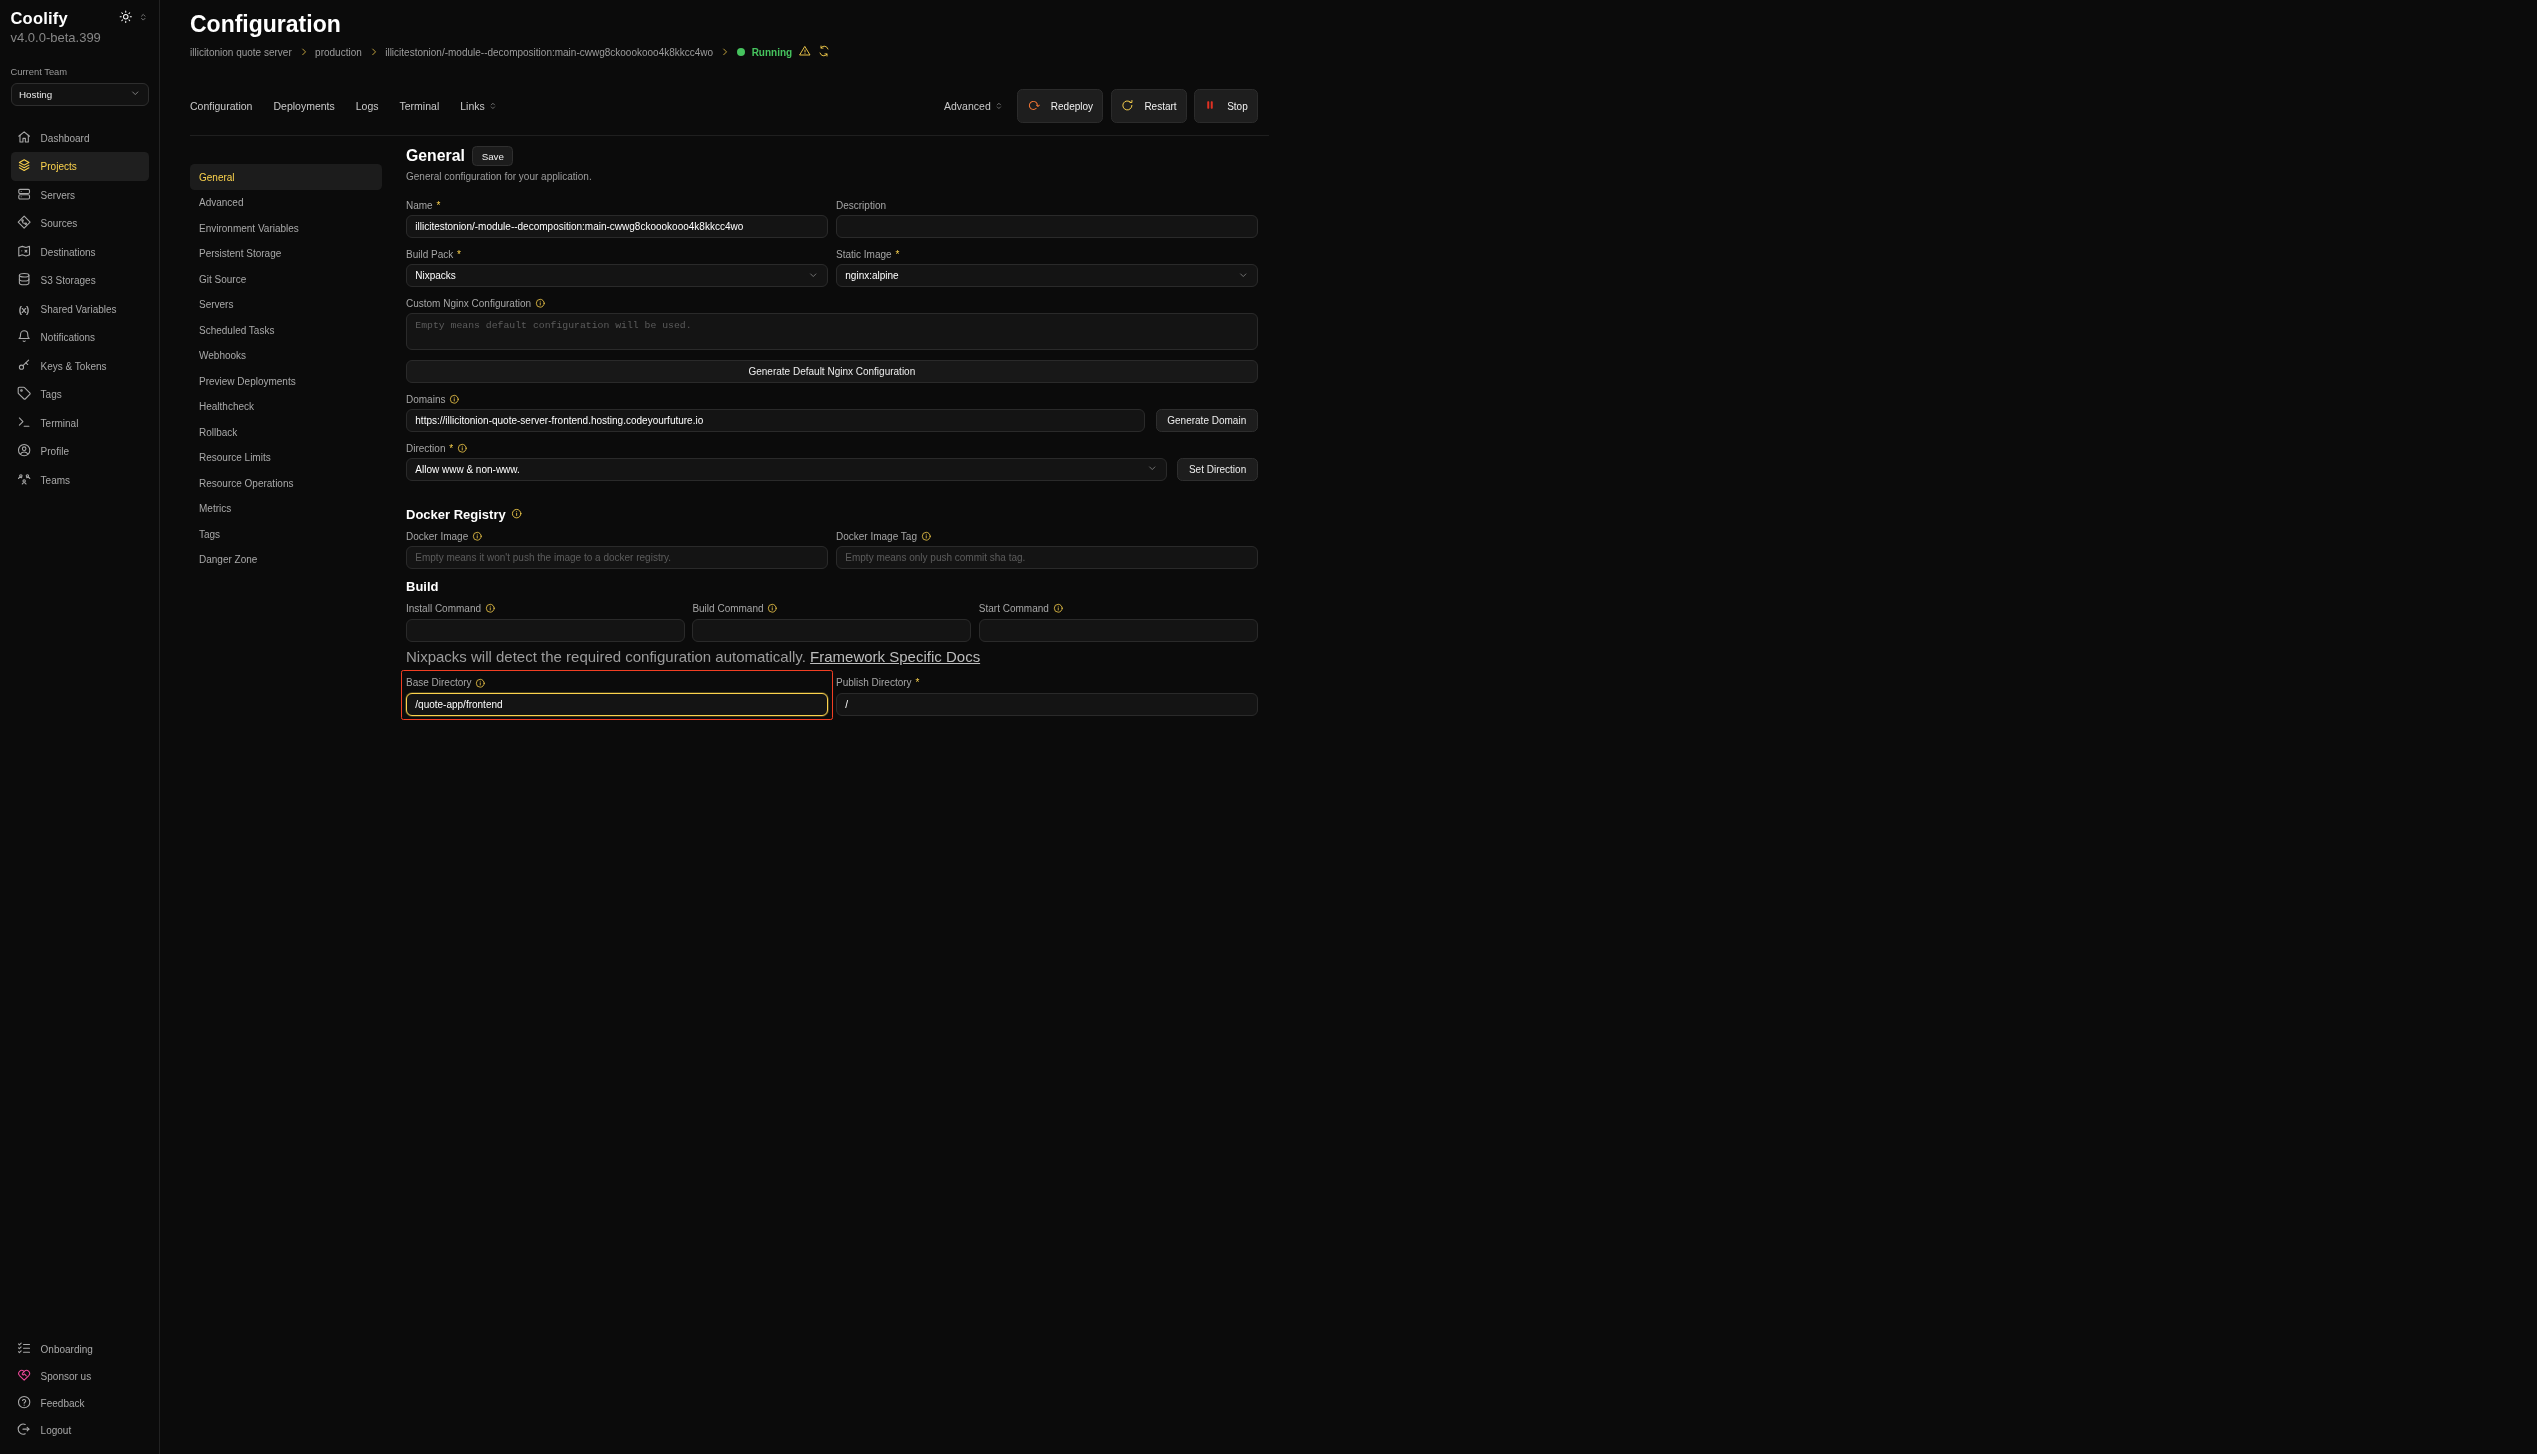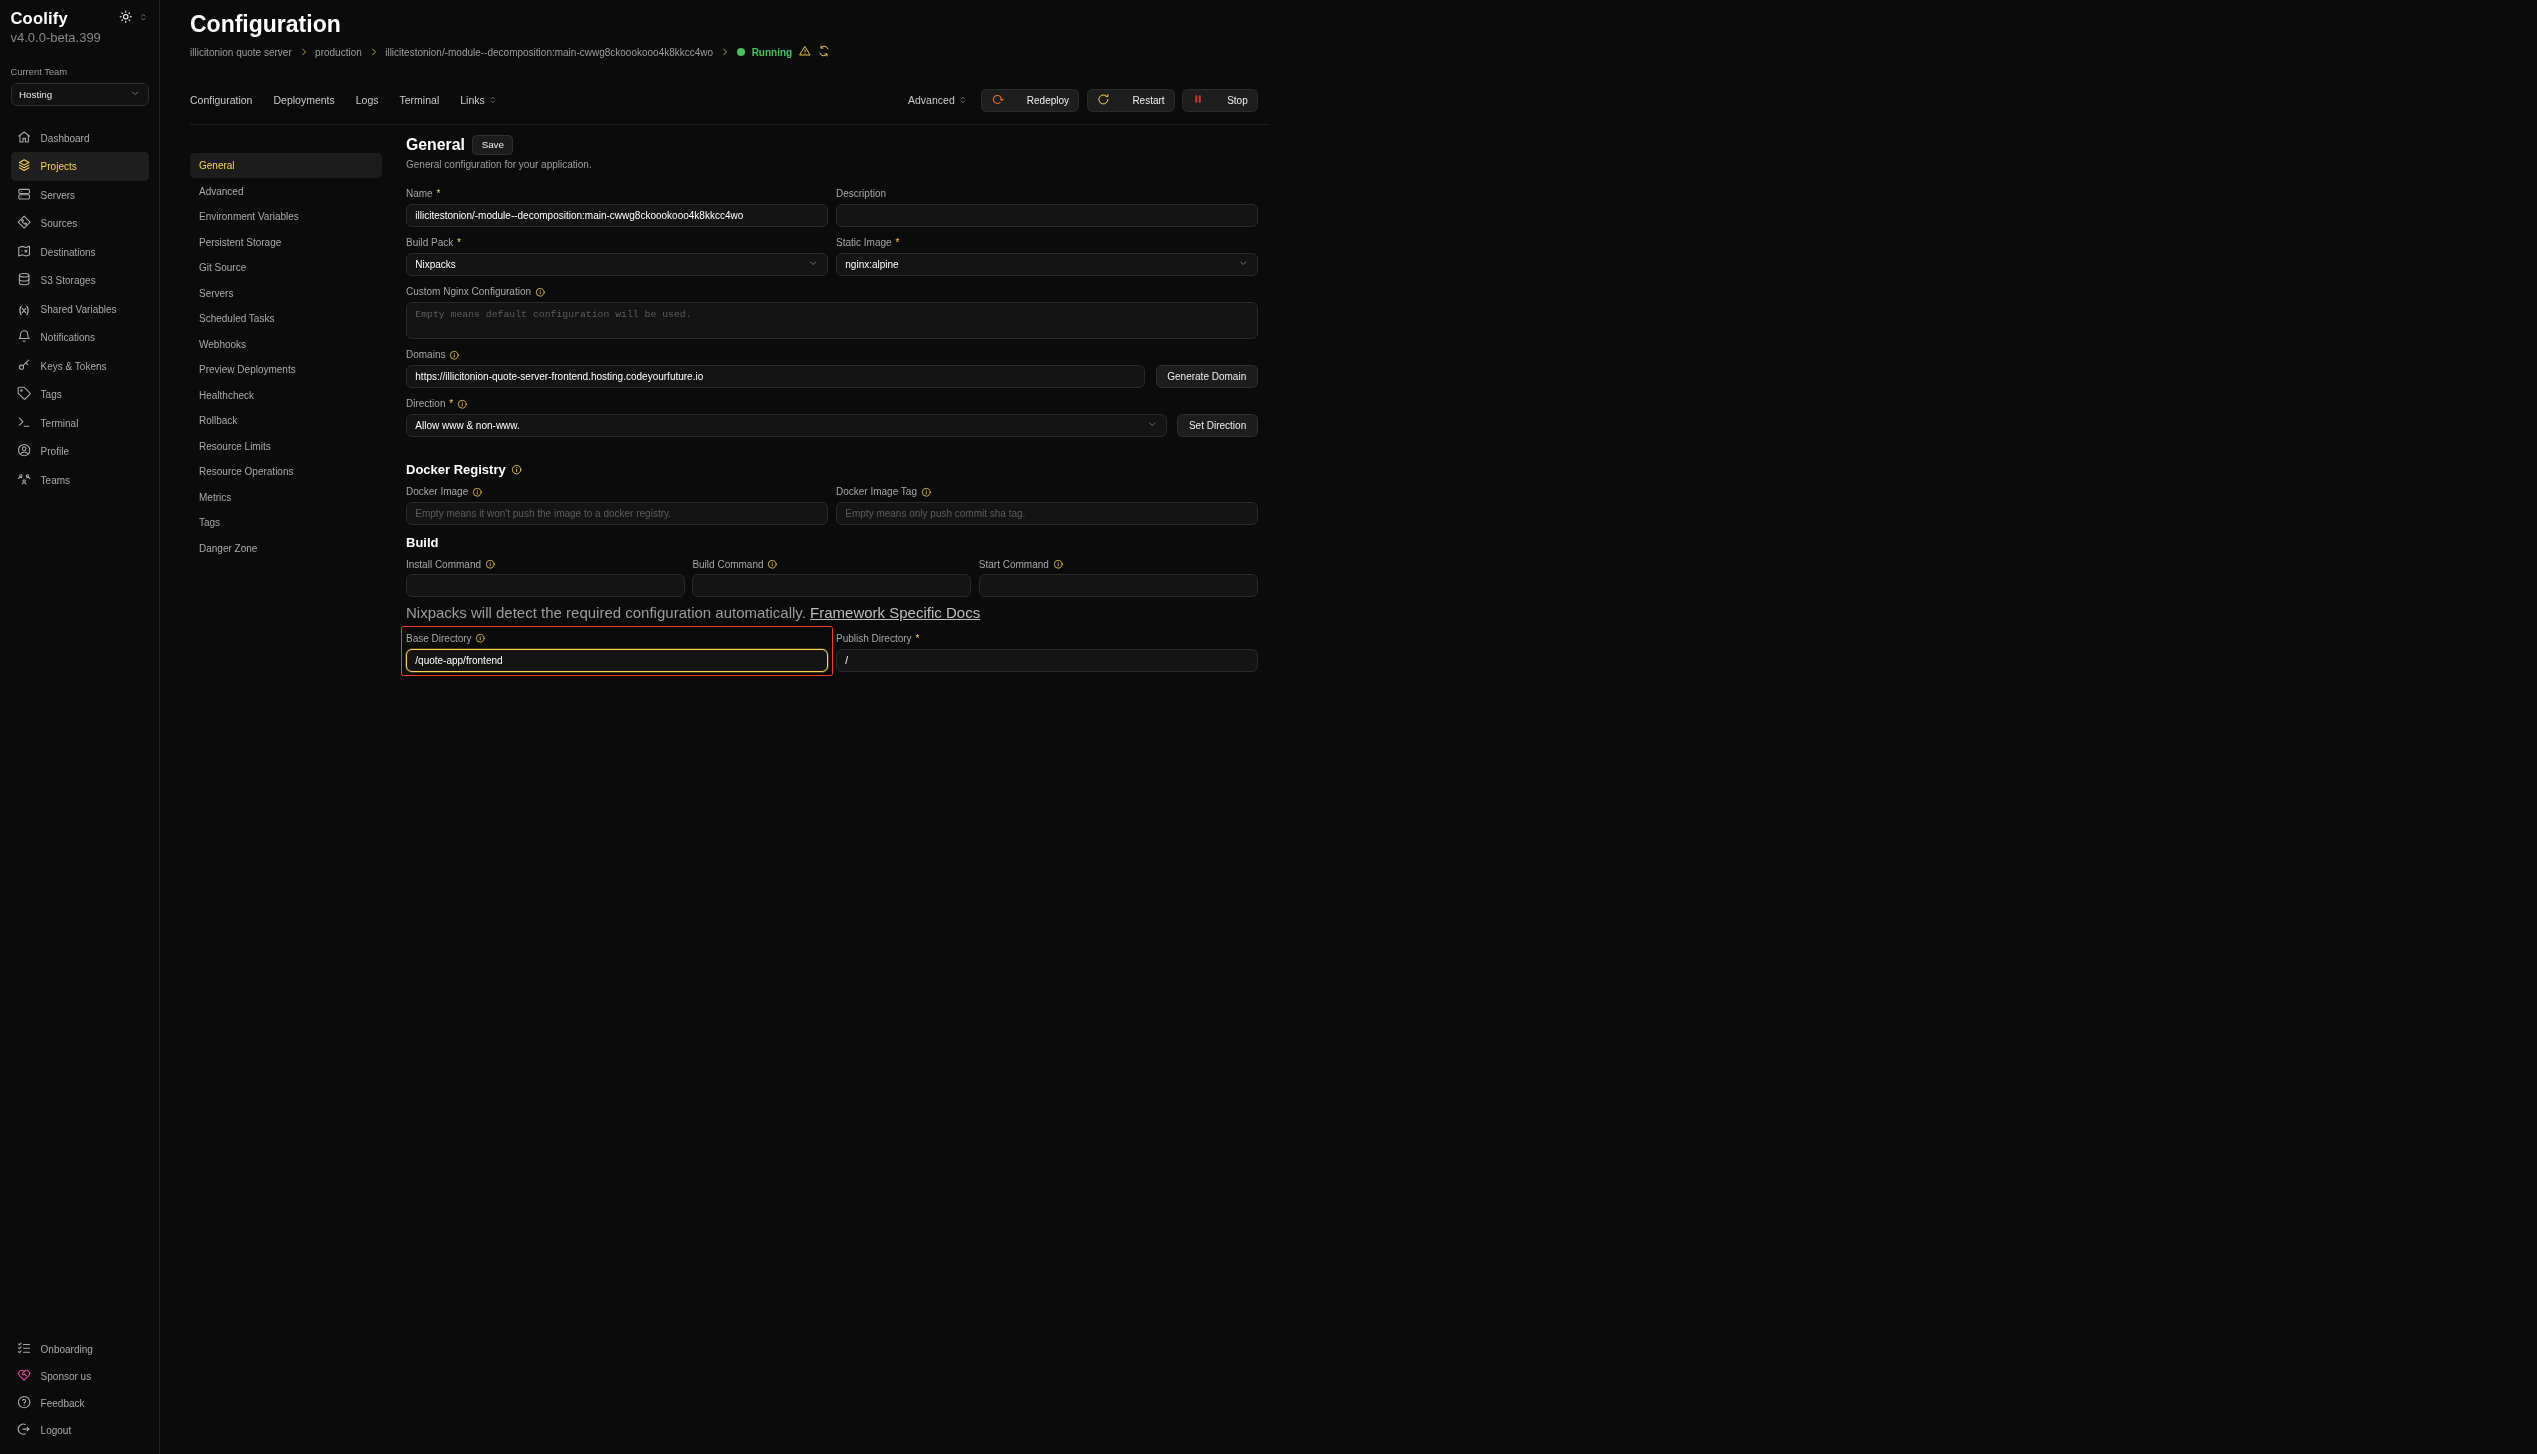--- a/index.html
+++ b/index.html
@@ -39,22 +39,22 @@
   .crumb-sep { color:#fcd34d; display:flex; }
   .status-dot { width:8.3px; height:8.3px; border-radius:50%; background:#46c35e; flex:none; }
   .running { color:#46c35e; font-weight:bold; cursor:pointer; }
   .warn { color:#fcd34d; } .sync { color:#fcd34d; cursor:pointer; }
 
   .tabs-row { display:flex; align-items:center; margin-top:30px; }
   .tabs { display:flex; gap:21px; font-size:10.5px; color:#c9c9c9; }
   .tab { display:flex; align-items:center; gap:3px; cursor:pointer; }
   .actions { margin-left:auto; display:flex; align-items:center; gap:7.5px; }
   .advanced { display:flex; align-items:center; gap:3px; color:#c9c9c9; font-size:10.5px; margin-right:6px; cursor:pointer; }
-  .btn { height:22.5px; display:inline-flex; align-items:center; gap:23px; background:#1e1e1e; border:0.8px solid #2b2b2b;
-         border-radius:5.3px; padding:4px 9px; font-size:10px; color:#f0f0f0; font-family:inherit; cursor:pointer; }
+  .btn { height:22.5px; display:inline-flex; align-items:center; gap:11px; background:#1e1e1e; border:0.8px solid #2b2b2b;
+         border-radius:5.3px; padding:16px 9px; font-size:10px; color:#f0f0f0; font-family:inherit; cursor:pointer; }
   .ic-redeploy { color:#f97836; } .ic-restart { color:#fcd34d; }
   .divider { height:0.8px; background:#1f1f1f; margin-top:12px; margin-right:-11.3px; }
 
   .content { display:flex; align-items:flex-start; }
   .subnav { width:192px; flex:none; margin-top:28.5px; display:flex; flex-direction:column; }
   .subnav-item { height:25.5px; display:flex; align-items:center; padding:0 9px; font-size:10px;
                  color:#a9a9a9; border-radius:4.5px; cursor:pointer; }
   .subnav-item.active { background:#1c1c1c; color:#fcd34d; }
 
   .form { flex:1; margin-left:24px; margin-top:10.5px; }
@@ -429,20 +429,21 @@
               <svg class="ic" width="10.5" height="10.5" viewBox="0 0 24 24" stroke-width="2">
                 <circle cx="12" cy="12" r="9"></circle>
                 <path d="M12 11v5"></path>
                 <path d="M12 7.5h.01"></path>
               </svg>
             </span>
         </div>
         <textarea class="textarea" placeholder="Empty means default configuration will be used." style=""></textarea>
       </div>
 
+      <button class="wide-btn">Generate Default Nginx Configuration</button>
 
       <div class="mt14">
         <div class="label">
             <span>Domains</span>
           <span class="info">
               <svg class="ic" width="10.5" height="10.5" viewBox="0 0 24 24" stroke-width="2">
                 <circle cx="12" cy="12" r="9"></circle>
                 <path d="M12 11v5"></path>
                 <path d="M12 7.5h.01"></path>
               </svg>

